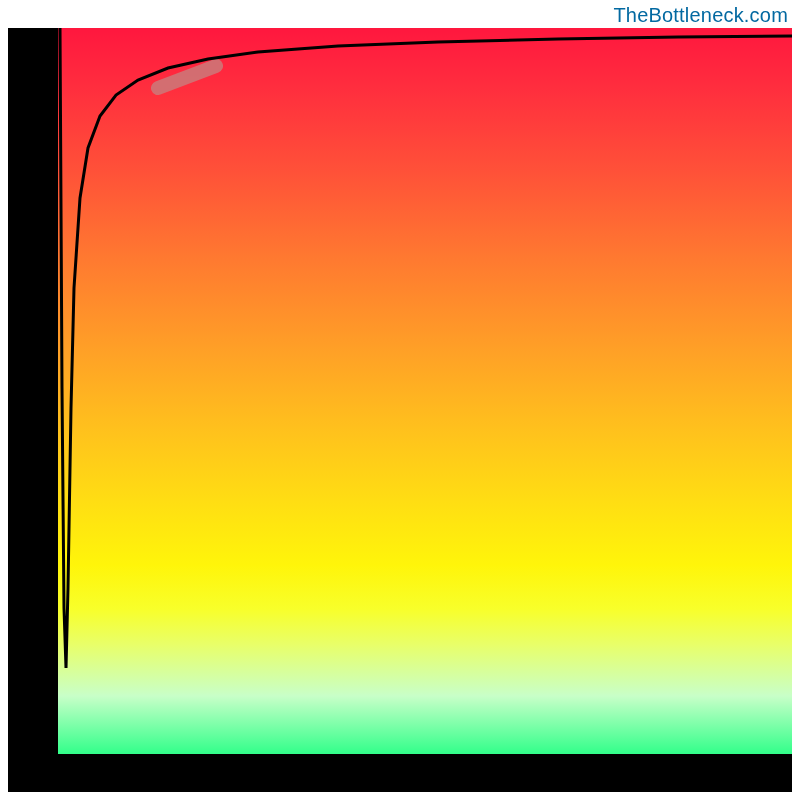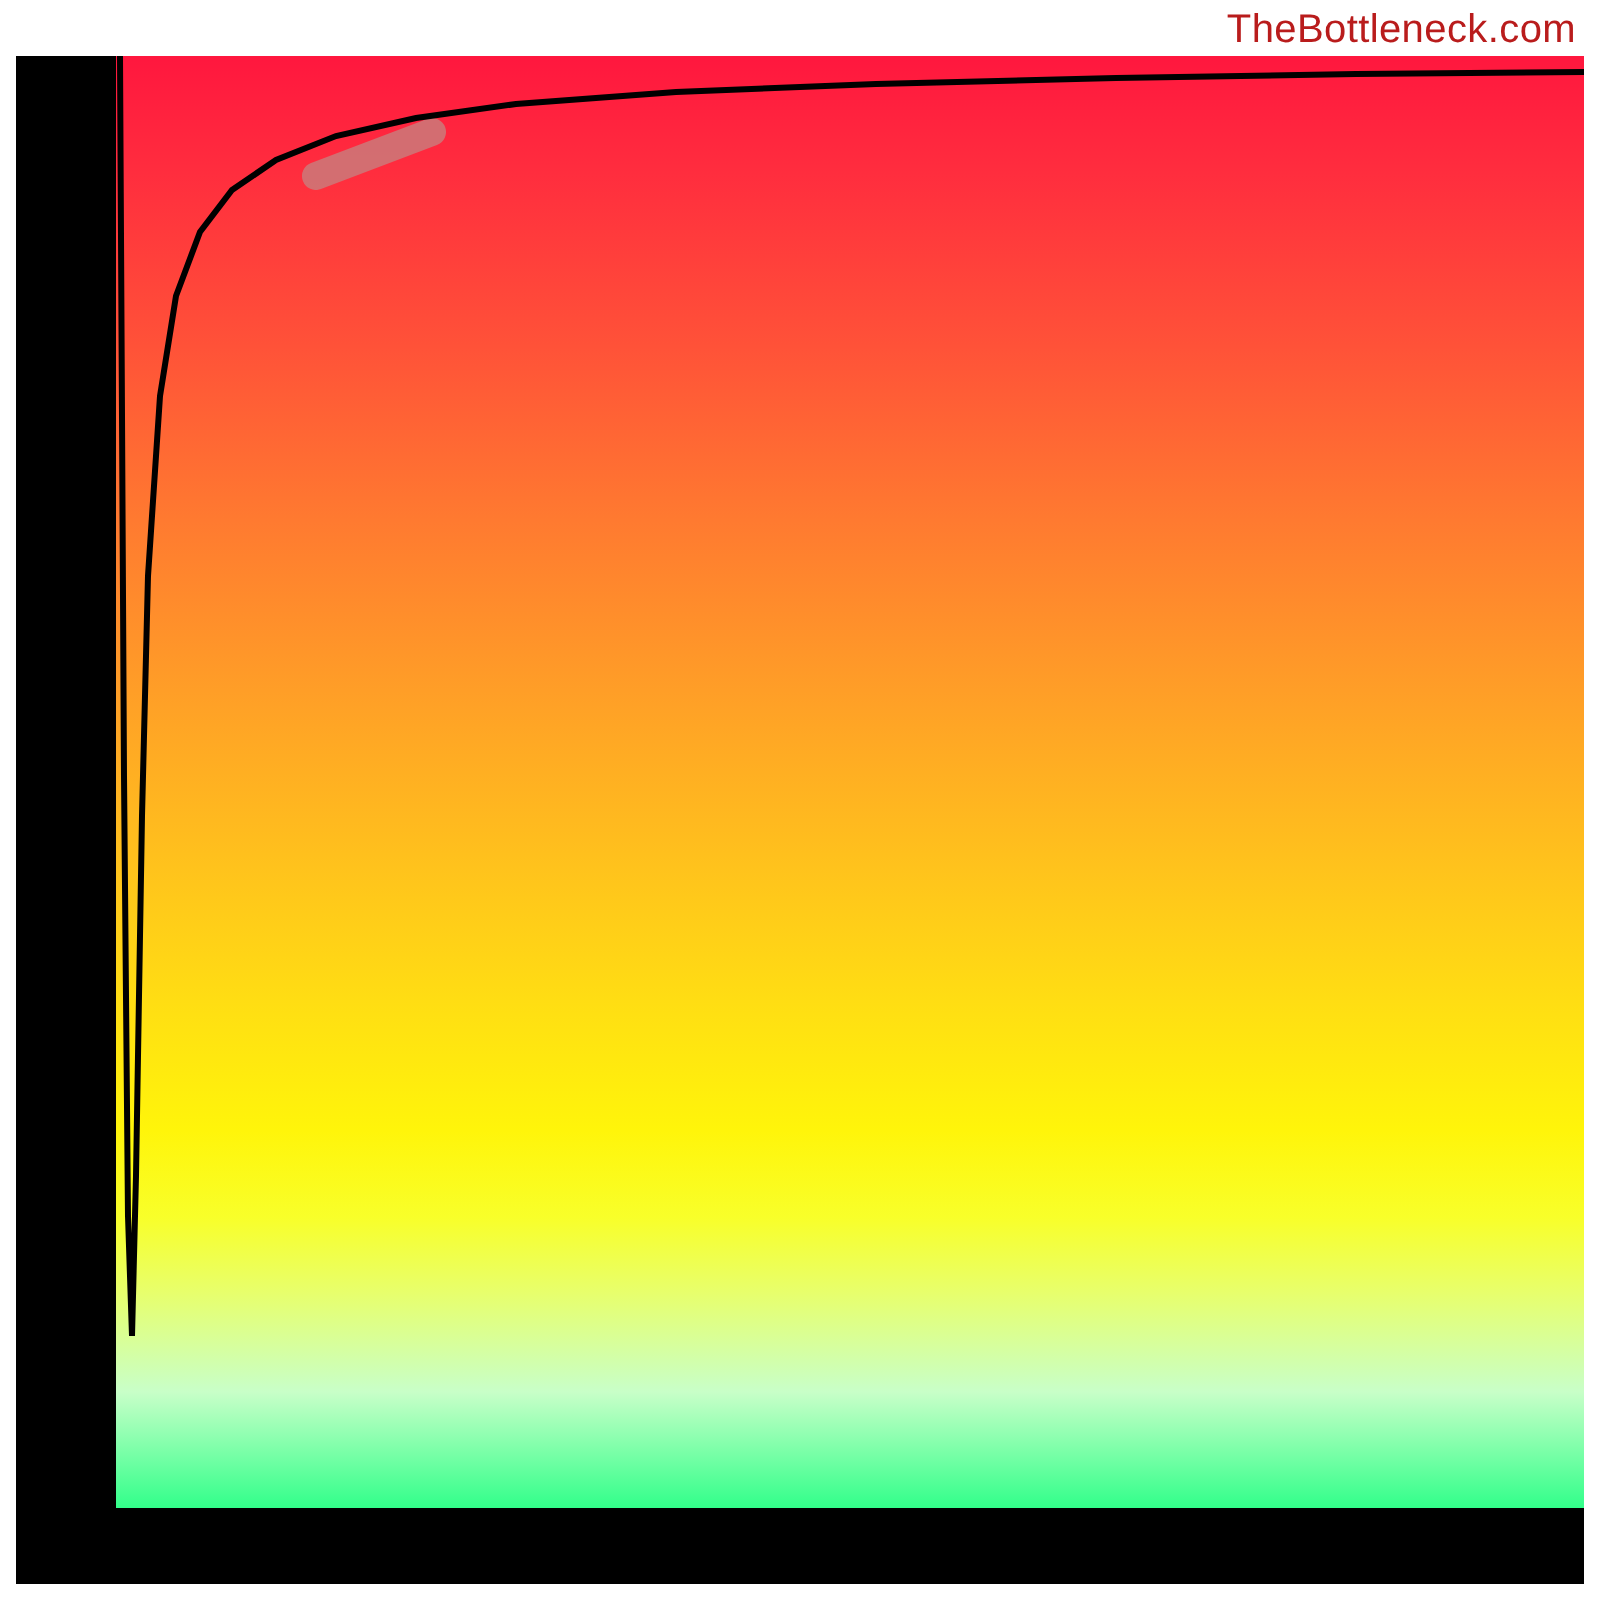--- a/index.html
+++ b/index.html
@@ -8,21 +8,21 @@
     width: 800px;
     height: 800px;
     background: #ffffff;
     font-family: Arial, Helvetica, sans-serif;
     position: relative;
   }
   .watermark {
     position: absolute;
     top: 4px;
     right: 12px;
-    color: #b91c1c;
+    color: #0369a1;
     font-size: 20px;
     font-weight: 400;
     letter-spacing: 0.2px;
     z-index: 10;
   }
   .chart-frame {
     position: absolute;
     top: 28px;
     left: 8px;
     width: 784px;

